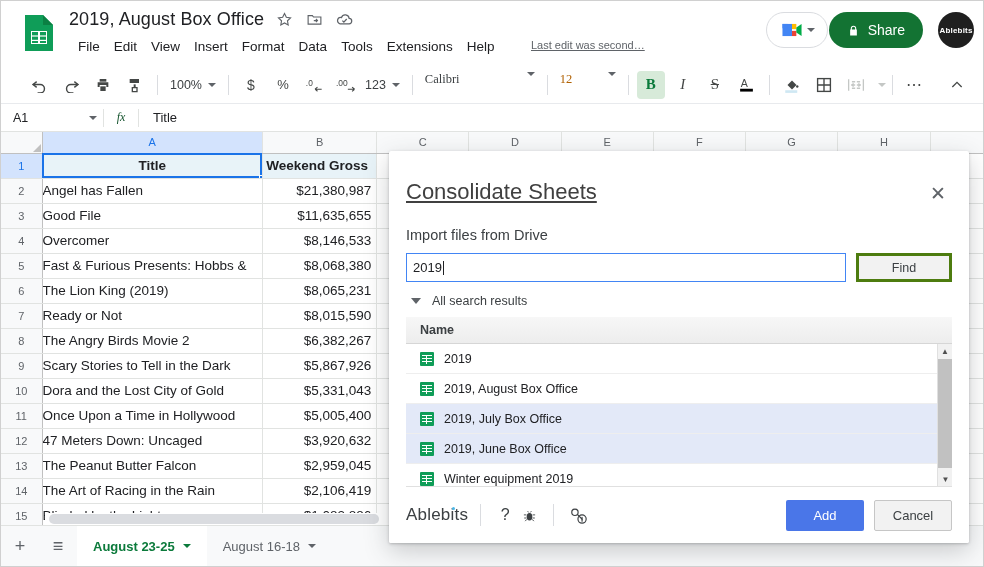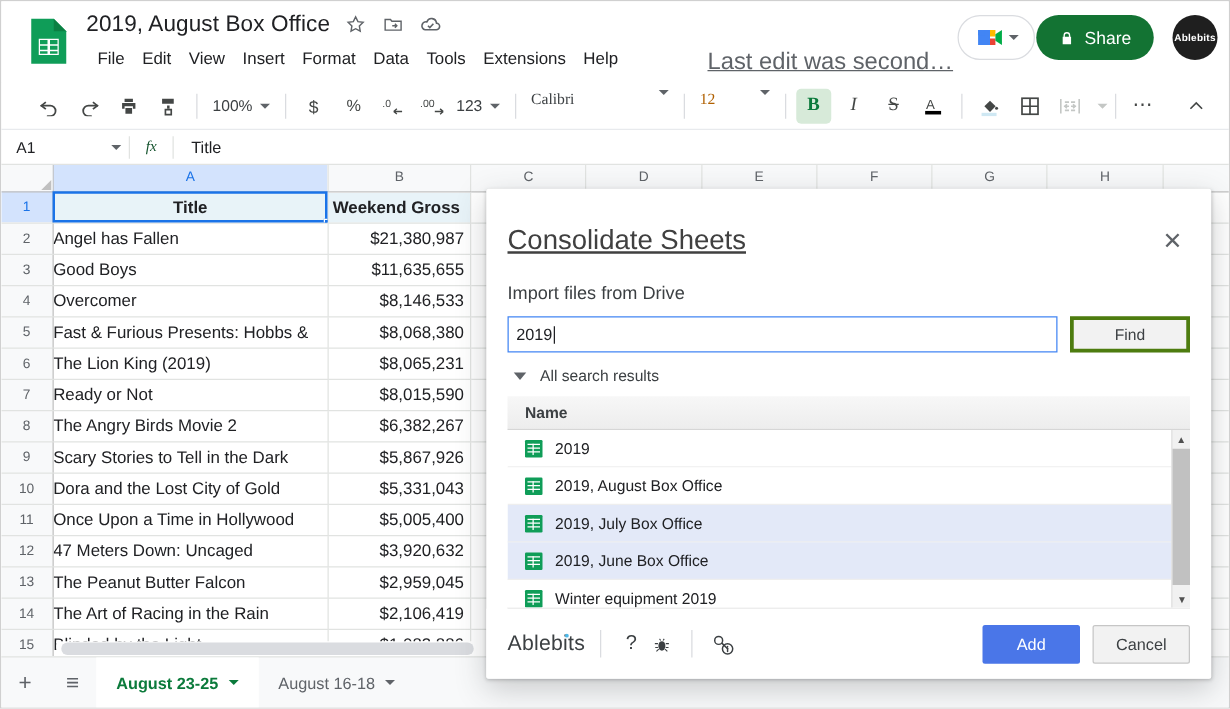--- a/index.html
+++ b/index.html
@@ -45,22 +45,22 @@
     position: absolute; left: 70px; top: 36px;
     display: flex; align-items: flex-end; gap: 0px;
   }
   .menu-item {
     font-size: 13.5px; color: #202124;
     padding: 2px 7px; border-radius: 4px; cursor: pointer;
     white-space: nowrap;
   }
   .last-edit {
     position: absolute; left: 530px; top: 38px;
-    font-size: 19px; color: #5f6368;
-    text-decoration: underline; cursor: pointer; white-space: nowrap; margin-left: 35px;
+    font-size: 11px; color: #5f6368;
+    text-decoration: underline; cursor: pointer; white-space: nowrap;
   }
   .meet-pill {
     position: absolute; right: 157px; top: 11px;
     width: 62px; height: 36px; border: 1px solid #dadce0;
     border-radius: 18px; display: flex; align-items: center;
     justify-content: center; gap: 2px; cursor: pointer; background:#fff;
   }
   .share-btn {
     position: absolute; right: 62px; top: 11px;
     height: 36px; padding: 16px 18px; background: #137333;
@@ -554,21 +554,21 @@
             <td class="cell"></td>
             <td class="cell"></td>
             <td class="cell"></td>
             <td class="cell"></td>
             <td class="cell"></td>
             <td class="cell"></td>
             <td class="cell"></td>
           </tr>
           <tr>
             <td class="rowhdr">3</td>
-            <td class="cell">Good Boys</td>
+            <td class="cell">Good File</td>
             <td class="cell num">$11,635,655</td>
             <td class="cell"></td>
             <td class="cell"></td>
             <td class="cell"></td>
             <td class="cell"></td>
             <td class="cell"></td>
             <td class="cell"></td>
             <td class="cell"></td>
           </tr>
           <tr>

